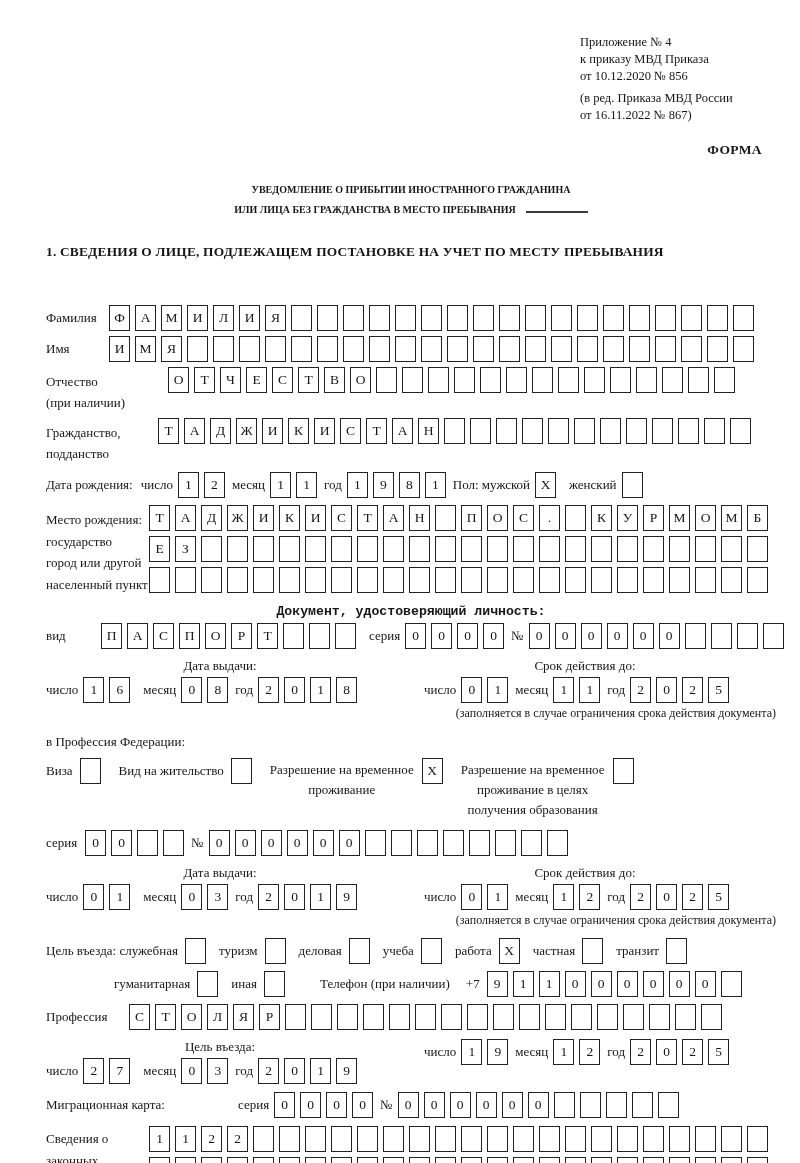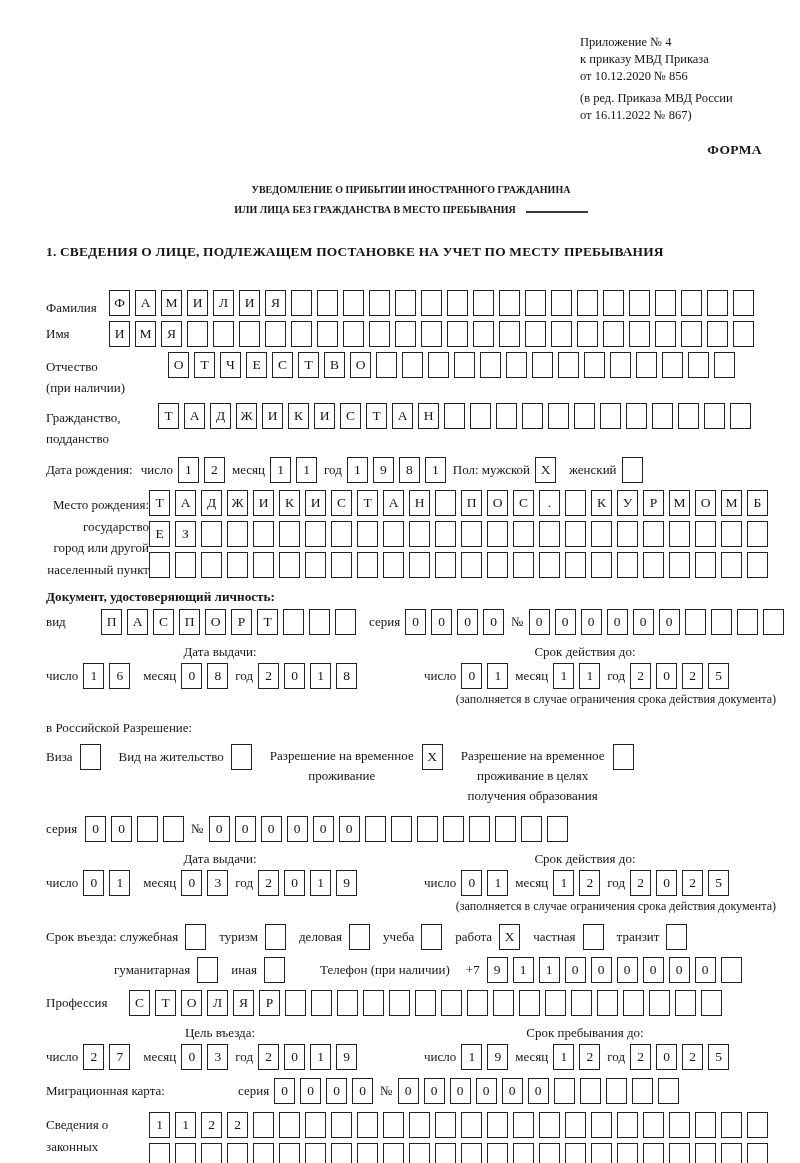--- a/index.html
+++ b/index.html
@@ -23,28 +23,28 @@
 
   .row { display:flex; align-items:flex-start; margin-top:5px; }
   .boxes { display:flex; flex-wrap:nowrap; }
   .box { flex:none; width:21px; height:26px; border:1.6px solid #222; margin-right:5px;
          display:flex; align-items:center; justify-content:center; font-size:13.5px; }
   .lbl { flex:none; padding-top:5px; }
   .lbl2 { flex:none; line-height:21px; padding-top:4px; }
   .w63  { width:63px; }
   .w122 { width:122px; }
   .w112 { width:112px; }
-  .w103 { width:103px;text-align:right; }
+  .w103 { width:103px; }
   .w83  { width:83px; }
   .word { flex:none; padding-top:5px; margin:0 5px 0 2px; }
   .gap8 { margin-left:8px; }
   .stack { display:flex; flex-direction:column; }
   .stack .boxes { margin-bottom:5px; }
 
-  .center-bold { font-weight:bold; margin-top:6px; font-size:13.2px; }
+  .center-bold { text-align:center; font-weight:bold; margin-top:6px; font-size:13.2px;font-family:Liberation Mono, monospace; }
 
   .dates { display:flex; margin-top:9px; }
   .dcol-l { width:348px; }
   .dcol-r { flex:1; }
   .dhead { text-align:center; margin-bottom:3px; }
   .drow { display:flex; }
   .note { font-size:12px; text-align:right; margin-top:3px; }
 
   .plain { margin-top:8px; line-height:25px; }
 
@@ -83,21 +83,21 @@
 
   <div class="title">
     <div>УВЕДОМЛЕНИЕ О ПРИБЫТИИ ИНОСТРАННОГО ГРАЖДАНИНА</div>
     <div>
       <span>ИЛИ ЛИЦА БЕЗ ГРАЖДАНСТВА В МЕСТО ПРЕБЫВАНИЯ</span><span class="blank"></span>
     </div>
   </div>
 
   <div class="sec-heading">1. СВЕДЕНИЯ О ЛИЦЕ, ПОДЛЕЖАЩЕМ ПОСТАНОВКЕ НА УЧЕТ ПО МЕСТУ ПРЕБЫВАНИЯ</div>
 
-  <div class="row" style="margin-top:30px;align-items:flex-end;">
+  <div class="row" style="margin-top:45px;">
     <div class="lbl w63">Фамилия</div>
     <div class="boxes">
         <span class="box">Ф</span>
         <span class="box">А</span>
         <span class="box">М</span>
         <span class="box">И</span>
         <span class="box">Л</span>
         <span class="box">И</span>
         <span class="box">Я</span>
         <span class="box"></span>
@@ -409,21 +409,21 @@
             <span class="box">0</span>
             <span class="box">2</span>
             <span class="box">5</span>
           </div>
       </div>
       <div class="note">(заполняется в случае ограничения срока действия документа)</div>
     </div>
   </div>
 
   <div class="plain">
-    <div>в Российской Разрешение:</div>
+    <div>в Профессия Федерации:</div>
   </div>
 
   <div class="opts">
     <div class="opt">
       <div class="opt-text">Виза</div>
       <span class="box"></span>
     </div>
     <div class="opt">
       <div class="opt-text">Вид на жительство</div>
       <span class="box"></span>
@@ -515,21 +515,21 @@
             <span class="box">2</span>
             <span class="box">5</span>
           </div>
       </div>
       <div class="note">(заполняется в случае ограничения срока действия документа)</div>
     </div>
   </div>
 
   <div class="purpose-line" style="margin-top:10px;">
     <div class="opt">
-      <div class="opt-text">Срок въезда: служебная</div>
+      <div class="opt-text">Цель въезда: служебная</div>
       <span class="box"></span>
     </div>
     <div class="opt">
       <div class="opt-text">туризм</div>
       <span class="box"></span>
     </div>
     <div class="opt">
       <div class="opt-text">деловая</div>
       <span class="box"></span>
     </div>
@@ -622,21 +622,20 @@
         <div class="word">год</div>
         <div class="boxes">
             <span class="box">2</span>
             <span class="box">0</span>
             <span class="box">1</span>
             <span class="box">9</span>
           </div>
       </div>
     </div>
     <div class="dcol-r">
-      <div class="dhead">Срок пребывания до:</div>
       <div class="drow" style="padding-left:28px;">
         <div class="word">число</div>
         <div class="boxes">
             <span class="box">1</span>
             <span class="box">9</span>
           </div>
         <div class="word">месяц</div>
         <div class="boxes">
             <span class="box">1</span>
             <span class="box">2</span>

